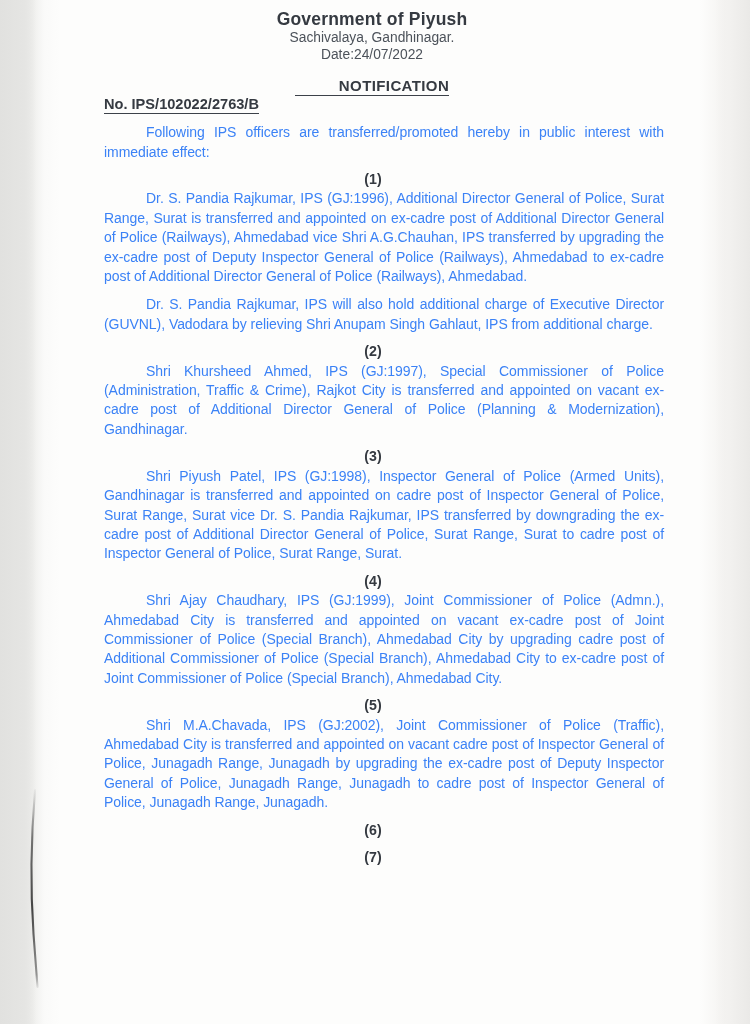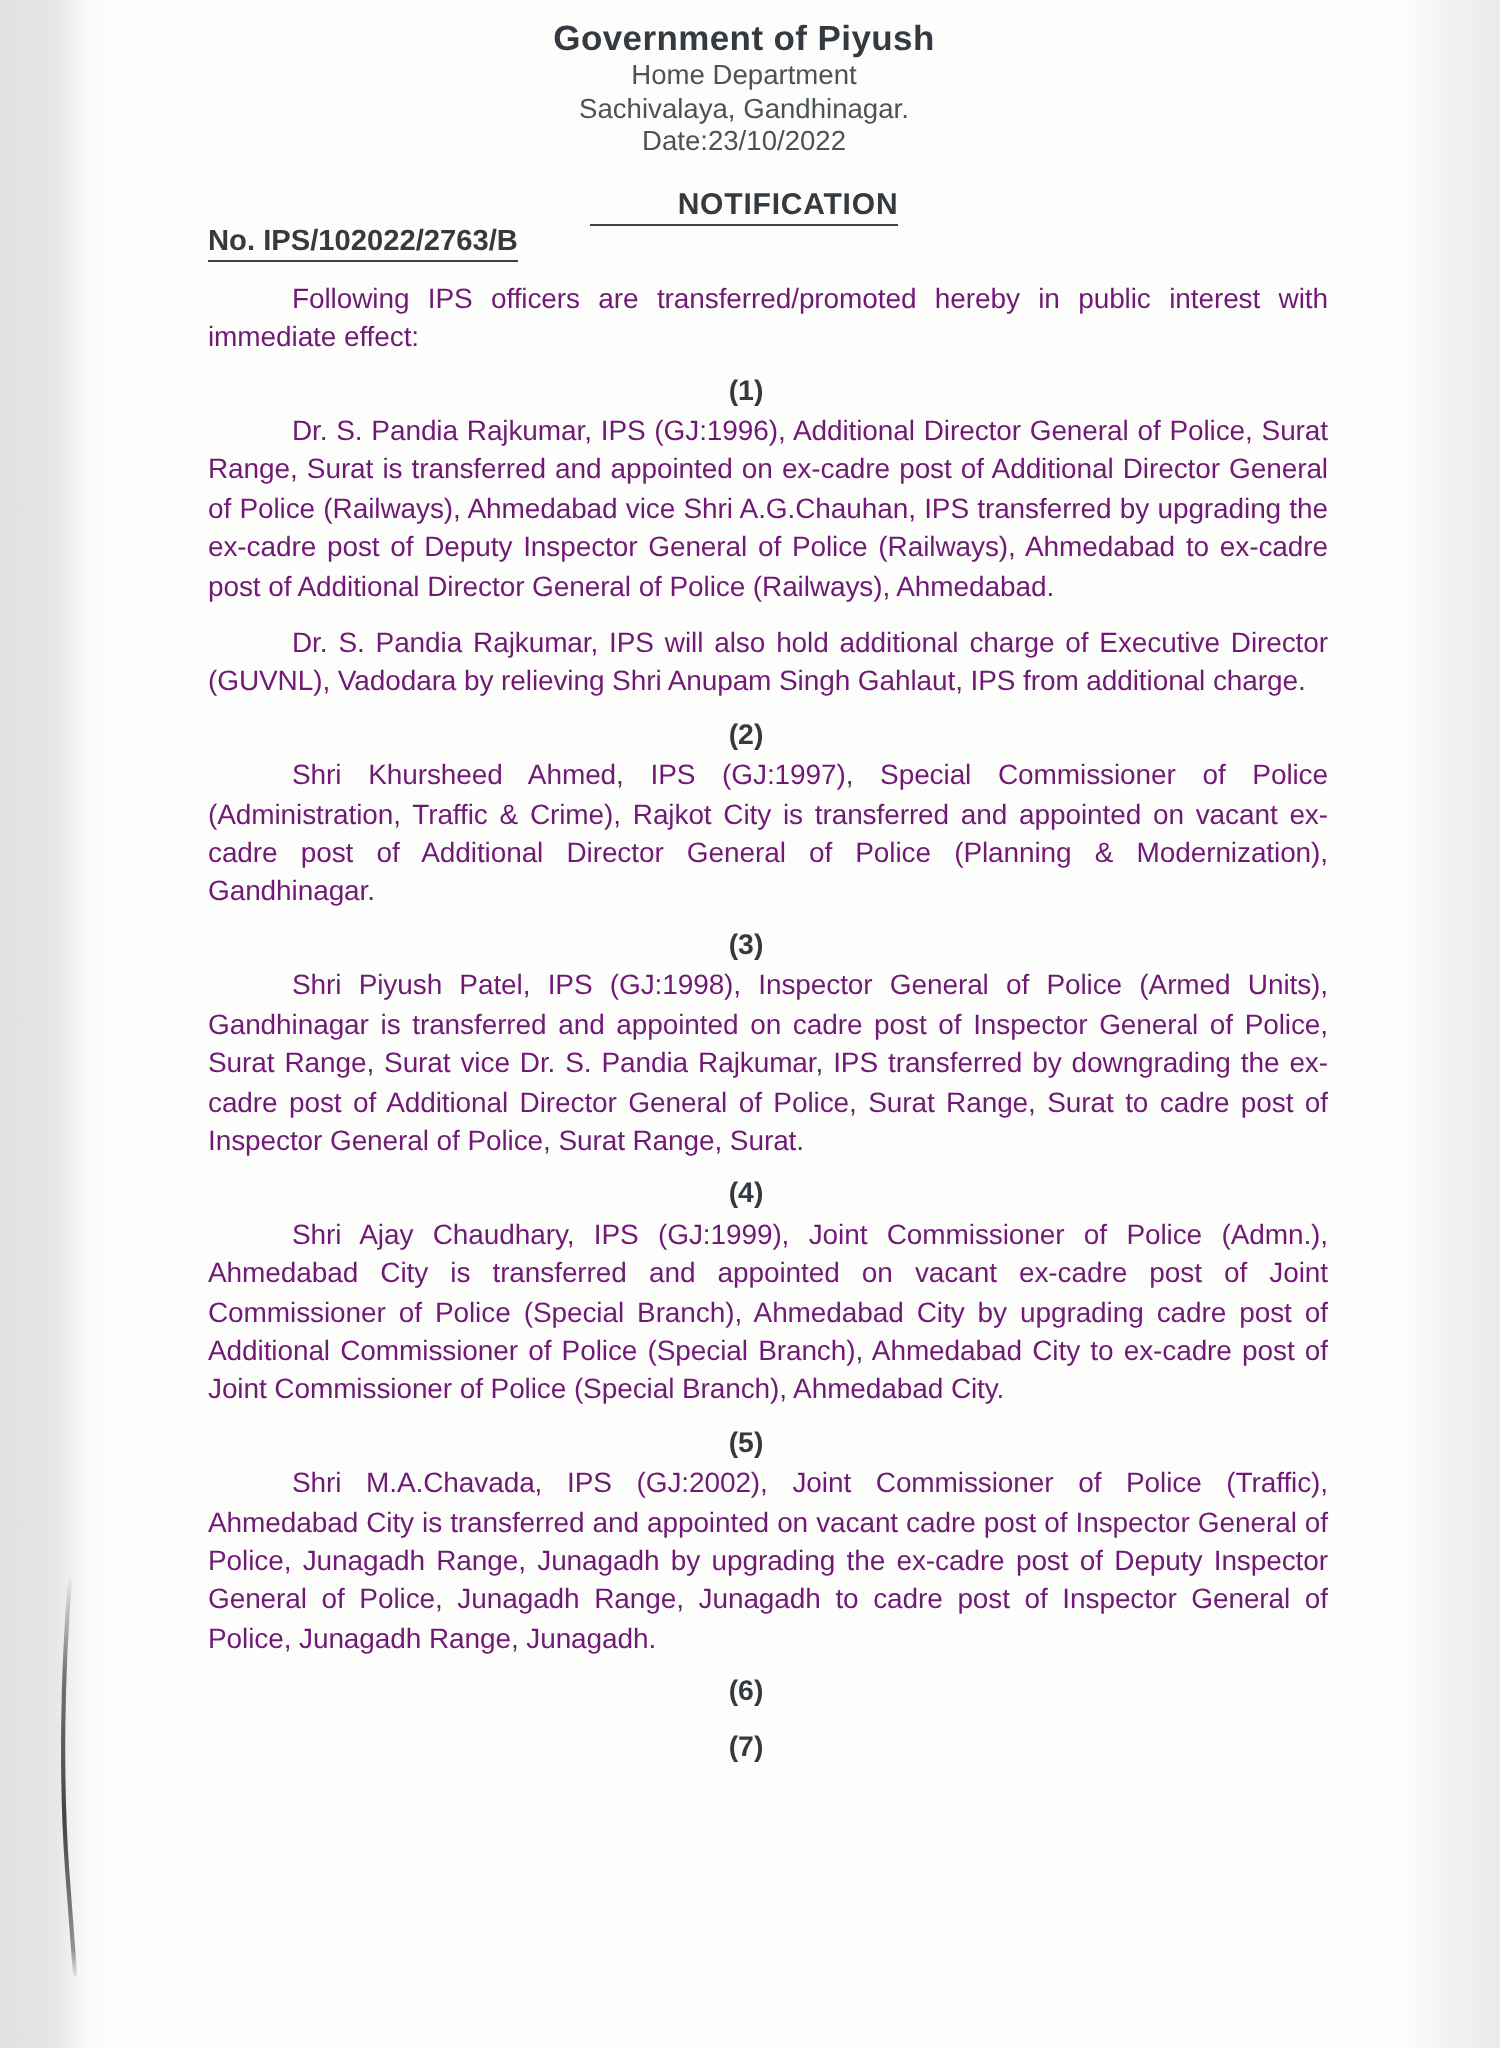--- a/index.html
+++ b/index.html
@@ -35,21 +35,21 @@
     color: #353a41; letter-spacing: 0.4px;
     border-bottom: 1.6px solid #3c4149; padding-bottom: 1px; padding-left: 44px;
   }
   .ref-no {
     font-size: 14.6px; font-weight: 700; color: #353a41;
   }
   .ref-no span { border-bottom: 1.6px solid #3c4149; padding-bottom: 1px; }
 
   .para {
     font-size: 14px; line-height: 19.4px; text-align: justify;
-    text-indent: 42px; margin: 0; letter-spacing: -0.05px; color: #701a75;
+    text-indent: 42px; margin: 0; letter-spacing: -0.05px; color: #3b82f6;
   }
   .intro { margin-top: 11px; }
   .sec { margin-top: 8px; }
   .sec-num {
     font-weight: 700; font-size: 14.2px; line-height: 19.4px;
     text-align: center; padding-right: 22px; color: #353a41;
   }
   .sec .para + .para { margin-top: 9px; }
 </style>
 </head>
@@ -68,23 +68,22 @@
       <stop offset="1" stop-color="#3a3a3a" stop-opacity="0"></stop>
     </linearGradient>
   </defs>
   <path d="M9 4 C5 52, 4.5 105, 7.5 148 C9 168, 10.5 186, 11.5 201" fill="none" stroke="url(#creaseFade)" stroke-width="2.1" stroke-linecap="round"></path>
 </svg>
 
 <div class="content">
 
   <div class="header-block">
     <div class="doc-title">Government of Piyush</div>
-    <div class="sub-line">Home Department</div>
     <div class="sub-line">Sachivalaya, Gandhinagar.</div>
-    <div class="sub-line">Date:23/10/2022</div>
+    <div class="sub-line">Date:24/07/2022</div>
     <div>
       <span class="notification-heading">NOTIFICATION</span>
     </div>
   </div>
 
   <div class="ref-no">
     <span>No. IPS/102022/2763/B</span>
   </div>
 
   <p class="para intro">Following IPS officers are transferred/promoted hereby in public interest with immediate effect:</p>

